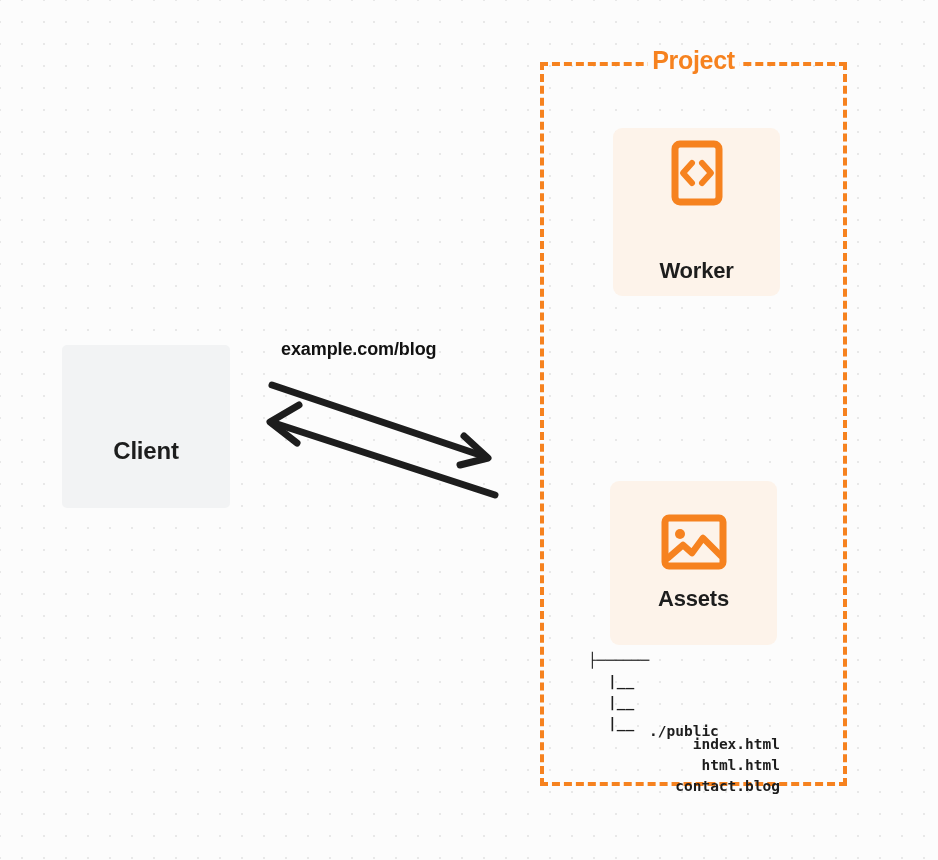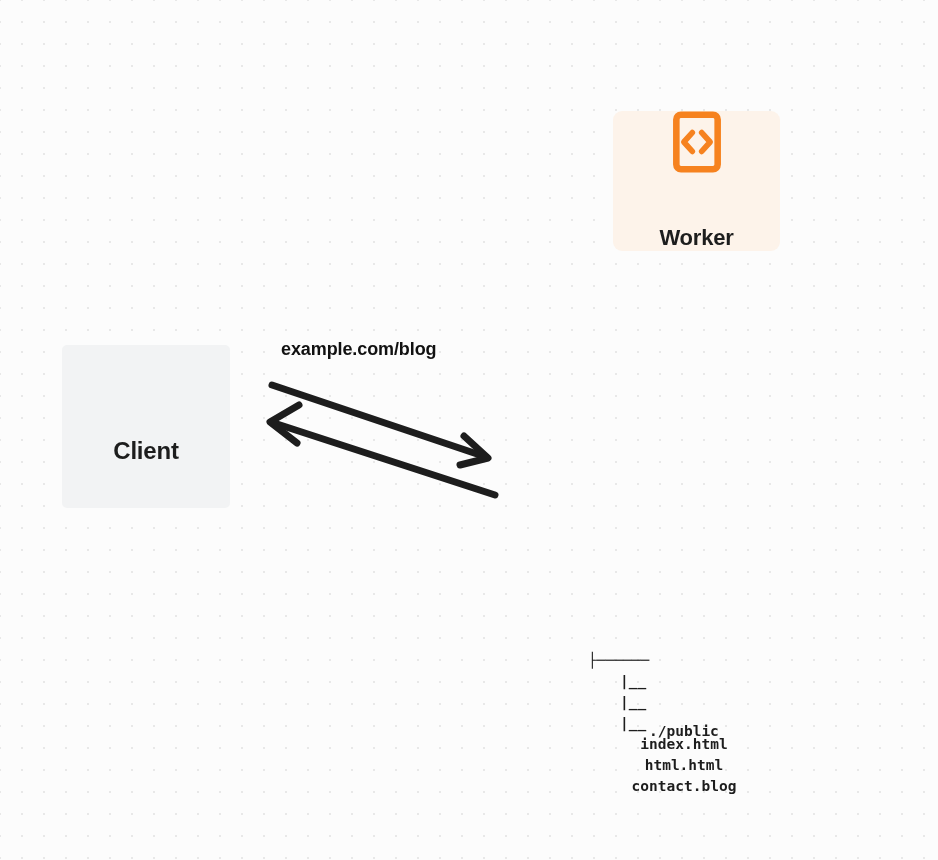--- a/index.html
+++ b/index.html
@@ -102,23 +102,23 @@
     position: absolute;
     background: #FDF3EA;
     border-radius: 9px;
     display: flex;
     flex-direction: column;
     align-items: center;
     justify-content: center;
   }
   .card-worker {
     left: 613px;
-    top: 111px;
+    top: 128px;
     width: 167px;
-    height: 140px;
+    height: 168px;
     gap: 36px;
   }
   .card-assets {
     left: 610px;
     top: 481px;
     width: 167px;
     height: 164px;
   }
   .card-icon {
     display: block;
@@ -148,27 +148,27 @@
     height: 21px;
     white-space: pre;
   }
   .tree-row-root .tree-branch {
     position: absolute;
     left: 0;
     top: 0;
   }
   .tree-branch {
     position: absolute;
-    left: 32px;
+    left: 20px;
     top: 0;
     color: #1D1D1D;
   }
   .tree-name {
     display: block;
-    text-align: center;
+    text-align: right;
     padding-right: 3px;
   }
   .tree-row-root .tree-name {
     text-align: left;
     padding-left: 61px;
     margin-top: 8px;
   }
 </style>
 </head>
 <body>
@@ -187,30 +187,42 @@
       <line x1="17" y1="15" x2="228" y2="86" stroke="#1D1D1D" stroke-width="7" stroke-linecap="round"></line>
       <polyline points="209,66 233,88 205,95" fill="none" stroke="#1D1D1D" stroke-width="7" stroke-linecap="round" stroke-linejoin="round"></polyline>
     </g>
 
     <g>
       <line x1="240" y1="125" x2="19" y2="53" stroke="#1D1D1D" stroke-width="7" stroke-linecap="round"></line>
       <polyline points="44,35 15,52 42,73" fill="none" stroke="#1D1D1D" stroke-width="7" stroke-linecap="round" stroke-linejoin="round"></polyline>
     </g>
   </svg>
 
+  <div class="project-container">
+    <div class="project-border"></div>
+    <div class="project-title">Project</div>
+  </div>
 
   <div class="card card-worker">
     <svg class="card-icon" width="52" height="66" viewBox="0 0 52 66">
       <rect x="4" y="4" width="44" height="58" rx="5" ry="5" fill="none" stroke="#F6821F" stroke-width="7"></rect>
       <polyline points="21,23 12,33 21,43" fill="none" stroke="#F6821F" stroke-width="6" stroke-linecap="round" stroke-linejoin="round"></polyline>
       <polyline points="31,23 40,33 31,43" fill="none" stroke="#F6821F" stroke-width="6" stroke-linecap="round" stroke-linejoin="round"></polyline>
     </svg>
     <span class="card-label">Worker</span>
   </div>
 
+  <div class="card card-assets">
+    <svg class="card-icon" width="66" height="56" viewBox="0 0 66 56">
+      <rect x="4" y="4" width="58" height="48" rx="4" ry="4" fill="none" stroke="#F6821F" stroke-width="7"></rect>
+      <circle cx="19" cy="20" r="5" fill="#F6821F"></circle>
+      <polyline points="7,44 22,31 31,39 42,24 60,42" fill="none" stroke="#F6821F" stroke-width="6.5" stroke-linecap="round" stroke-linejoin="round"></polyline>
+    </svg>
+    <span class="card-label">Assets</span>
+  </div>
 
   <div class="file-tree">
     <div class="tree-row tree-row-root">
       <span class="tree-branch">├──────</span>
       <span class="tree-name">./public</span>
     </div>
     <div class="tree-row">
       <span class="tree-branch">|__</span>
       <span class="tree-name">index.html</span>
     </div>

